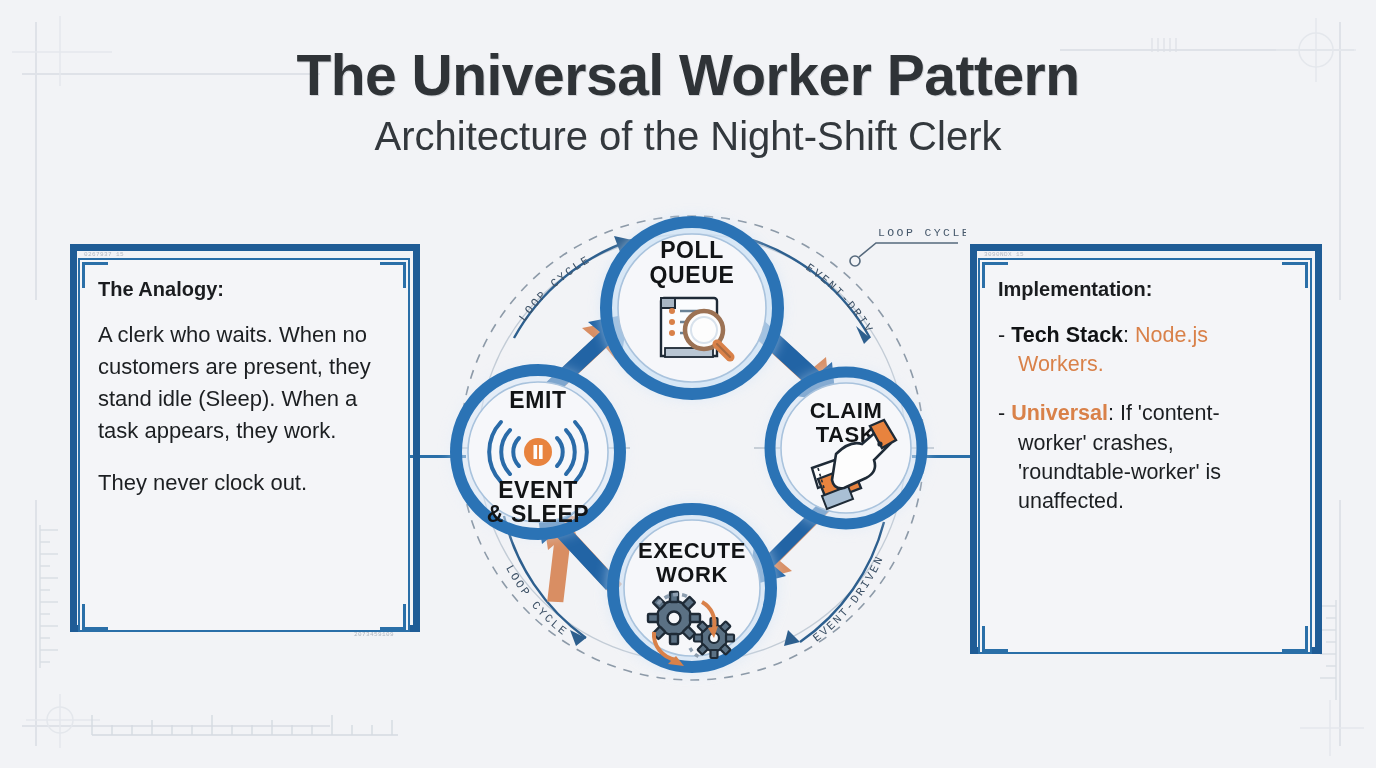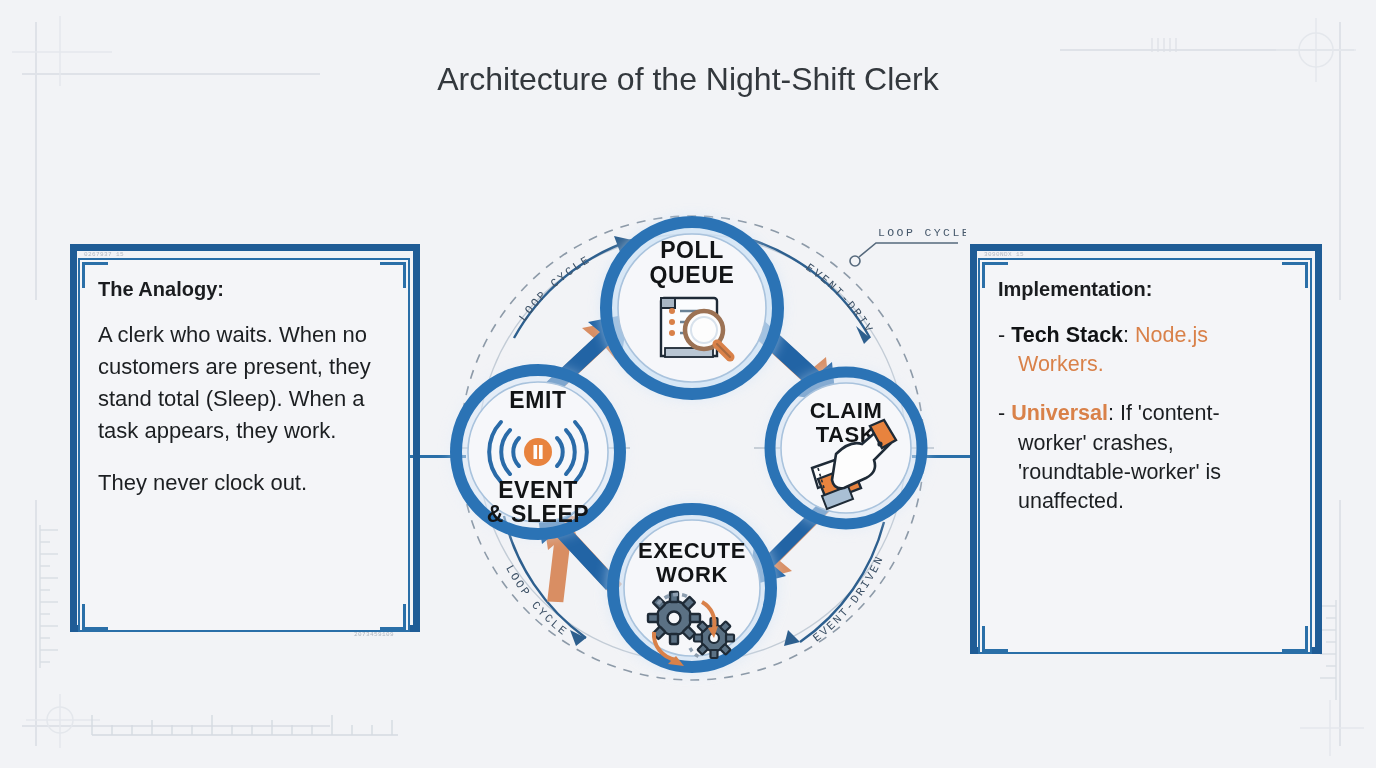--- a/index.html
+++ b/index.html
@@ -34,23 +34,23 @@
   }
   #main-title {
     font-size: 57px;
     font-weight: bold;
     color: #2f3337;
     letter-spacing: -0.5px;
     line-height: 1.05;
     text-shadow: 1px 1px 0 rgba(120,125,135,0.25);
   }
   #subtitle {
-    font-size: 32px;
+    font-size: 40px;
     color: #33383d;
-    margin-top: 16px;
+    margin-top: 8px;
     line-height: 1.1;
   }
 
   
   .panel-wrap {
     position: absolute;
     z-index: 6;
   }
   #panel-left  { left: 62px;  top: 252px; width: 350px; height: 388px; }
   #panel-right { left: 962px; top: 252px; width: 352px; height: 410px; }
@@ -244,38 +244,39 @@
   <g stroke="#dde1e7" stroke-width="1.3">
     <path d="M1152 38 L1152 52"></path>
       <path d="M1158 38 L1158 52"></path>
     <path d="M1164 38 L1164 52"></path>
       <path d="M1170 38 L1170 52"></path>
     <path d="M1176 38 L1176 52"></path>
   </g>
 </svg>
 
 <div id="header">
+  <div id="main-title">The Universal Worker Pattern</div>
   <div id="subtitle">Architecture of the Night-Shift Clerk</div>
 </div>
 
 <div class="connector" id="conn-left"></div>
 <div class="connector" id="conn-left-v"></div>
 <div class="connector" id="conn-right"></div>
 <div class="connector" id="conn-right-v"></div>
 
 <div class="panel-wrap" id="panel-left">
   <div class="bracket-outer"></div>
   <div class="bracket-inner"></div>
   <div class="corner tl"></div>
   <div class="corner tr"></div>
   <div class="corner bl"></div>
   <div class="corner br"></div>
   <div class="panel-body">
     <div class="panel-title">The Analogy:</div>
-    <div class="panel-para">A clerk who waits. When no customers are present, they stand total (Sleep). When a task appears, they work.</div>
+    <div class="panel-para">A clerk who waits. When no customers are present, they stand idle (Sleep). When a task appears, they work.</div>
     <div class="panel-para">They never clock out.</div>
   </div>
   <svg width="350" height="388" style="position:absolute;inset:0;z-index:5;pointer-events:none;">
     <text class="micro-text" x="22" y="4">0267937 15</text>
     <text class="micro-text" x="292" y="384">2073459109</text>
     <text class="micro-text" x="-40" y="-18" transform="rotate(-90)">101 CFG</text>
     <text class="micro-text" x="-392" y="354" transform="rotate(-90)">3REF CRG</text>
   </svg>
 </div>
 

